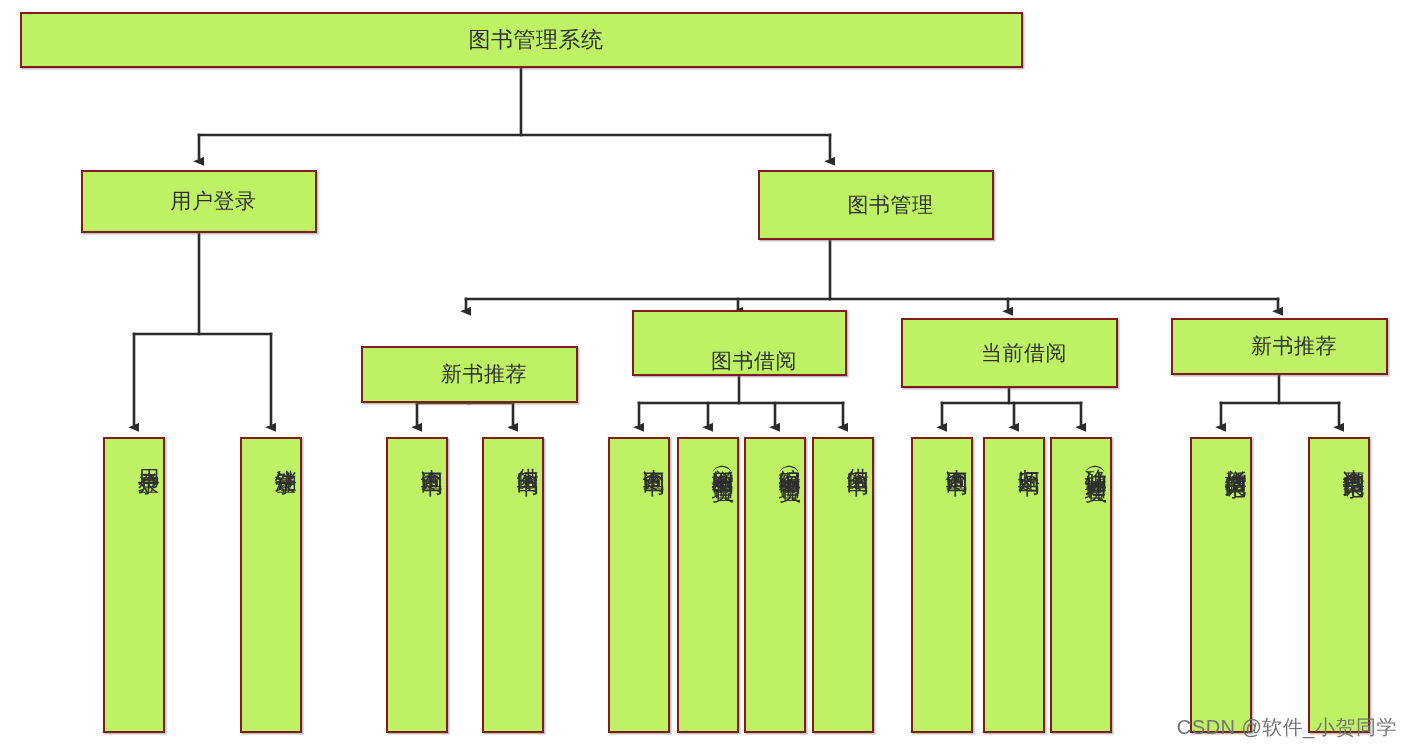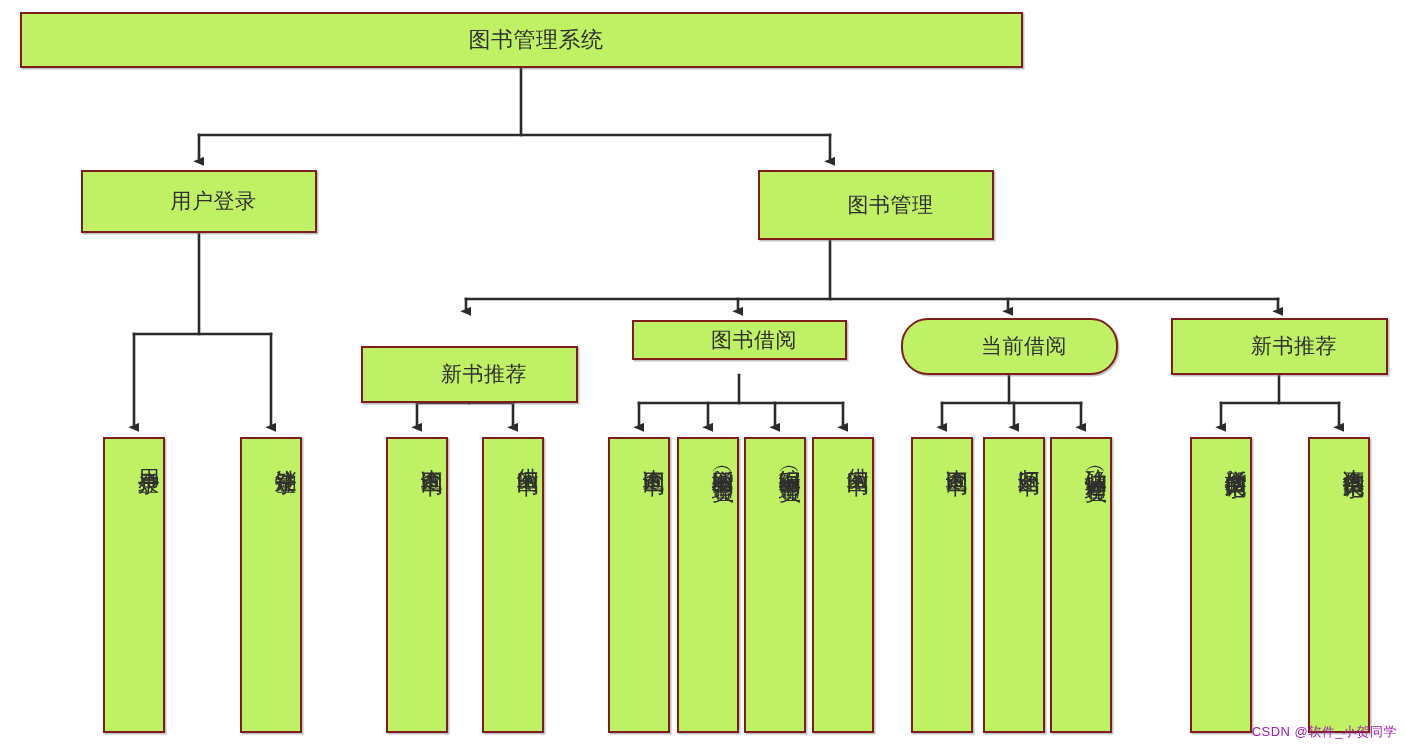--- a/index.html
+++ b/index.html
@@ -57,22 +57,22 @@
     letter-spacing: 2px;
     white-space: nowrap;
   }
   .node.root .label {
     font-size: 22px;
   }
   #watermark {
     position: absolute;
     right: 8px;
     bottom: 6px;
-    font-size: 13px;
-    color: #a21caf;
+    font-size: 20px;
+    color: #737373;
     letter-spacing: 0.5px;
     white-space: nowrap;
     user-select: none;
   }
 </style>
 </head>
 <body>
 
 <div id="canvas">
 
@@ -133,24 +133,24 @@
   <div class="node" id="node-user-login" style="left: 81px; top: 170px; width: 236px; height: 63px;">
     <span class="label">用户登录</span>
   </div>
   <div class="node" id="node-book-manage" style="left: 711px; top: 170px; width: 236px; height: 70px; margin-left: 47px;">
     <span class="label">图书管理</span>
   </div>
 
   <div class="node" id="node-new-book-rec" style="left: 361px; top: 318px; width: 217px; height: 57px; margin-top: 28px;">
     <span class="label">新书推荐</span>
   </div>
-  <div class="node" id="node-book-borrow" style="left: 632px; top: 320px; width: 215px; height: 40px;">
+  <div class="node" id="node-book-borrow" style="left: 632px; top: 310px; width: 215px; height: 66px; align-items: flex-end;">
     <span class="label">图书借阅</span>
   </div>
-  <div class="node" id="node-current-borrow" style="left: 901px; top: 318px; width: 217px; height: 57px; border-radius: 27px;">
+  <div class="node" id="node-current-borrow" style="left: 901px; top: 318px; width: 217px; height: 70px;">
     <span class="label">当前借阅</span>
   </div>
   <div class="node" id="node-borrow-record" style="left: 1171px; top: 318px; width: 217px; height: 57px;">
     <span class="label">新书推荐</span>
   </div>
 
   <div class="node vertical" id="leaf-0" style="left: 103px; top: 437px; width: 62px; height: 296px;">
     <span class="label">用户登录</span>
   </div>
   <div class="node vertical" id="leaf-1" style="left: 240px; top: 437px; width: 62px; height: 296px;">

